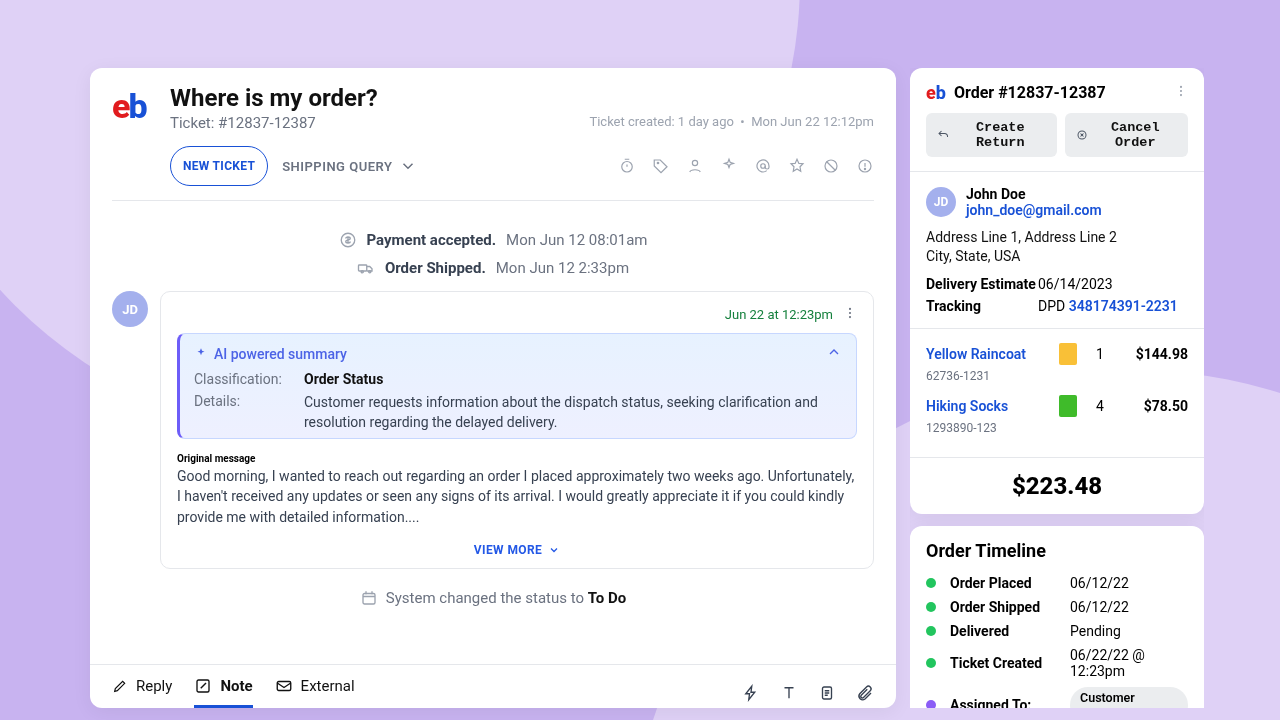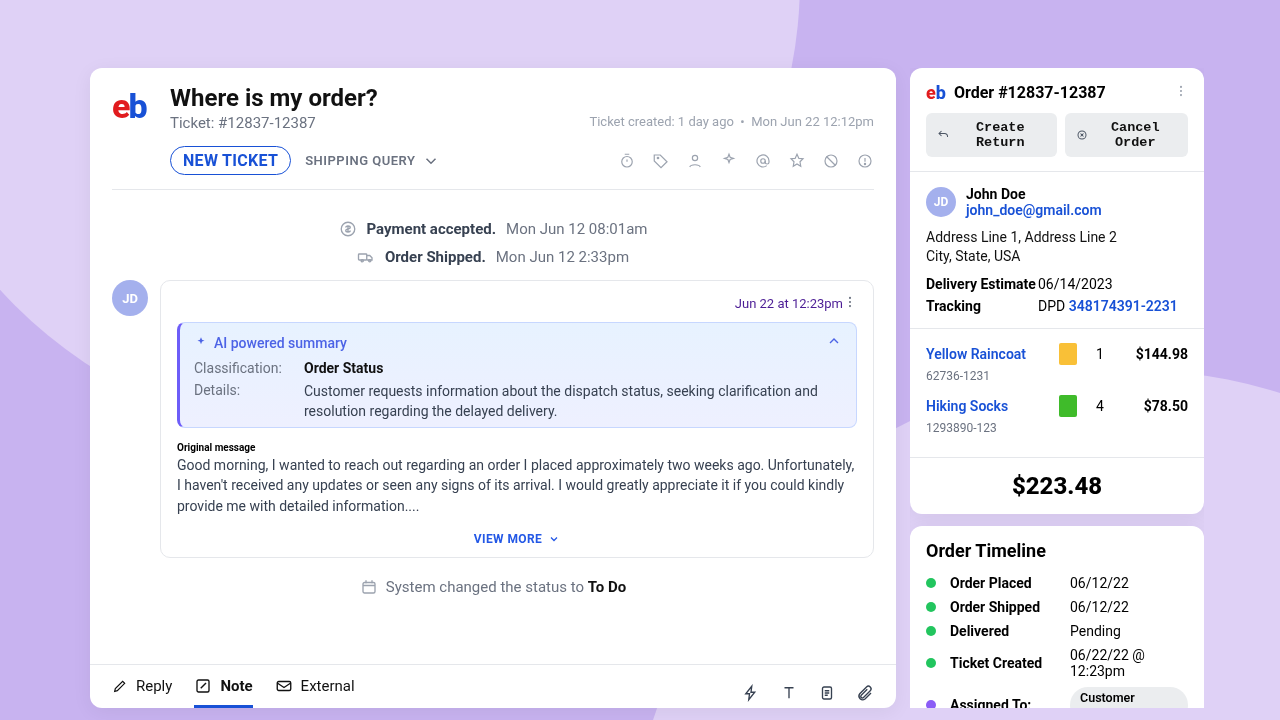--- a/index.html
+++ b/index.html
@@ -56,41 +56,41 @@
   .logo .e { font-size: 34px; font-weight: 800; color: #e11b1e; letter-spacing:-2px;}
   .logo .b { font-size: 34px; font-weight: 800; color: #1851d6; letter-spacing:-2px;}
   .hdr-text { flex: 1 1 auto; }
   .ticket-title { font-size: 24px; font-weight: 700; color: #111; }
   .ticket-sub { font-size: 15px; color: #6b7280; margin-top: 2px; }
   .hdr-meta { text-align: right; font-size: 13px; color: #9ca3af; padding-top: 30px;}
   .hdr-tags { display: flex; gap: 14px; align-items: center; margin-top: 14px; padding-left: 58px;}
   .pill-outline {
     border: 1.5px solid #1851d6;
     color: #1851d6;
-    font-size: 16px;
+    font-size: 12px;
     font-weight: 700;
-    padding: 4px 12px;
+    padding: 12px 12px;
     border-radius: 999px;
     letter-spacing:.3px;
   }
   .tag-drop { display: flex; align-items: center; gap: 6px; color: #6b7280; font-size: 13px; font-weight:600; letter-spacing:.5px;}
   .hdr-icons { margin-left: auto; display: flex; gap: 16px; align-items: center; color: #9ca3af; }
   .ic { width: 18px; height: 18px; display: inline-flex; align-items:center; justify-content:center;}
   .divider { height: 1px; background: #e5e7eb; margin: 14px 0 18px; }
 
   .body-area { padding: 0 22px 0 22px; overflow:hidden; flex:1;}
   .status-line { display:flex; align-items:center; gap:10px; justify-content:center; color:#374151; font-size:15px; margin-bottom:10px;}
   .status-line .strong { font-weight:700; }
   .status-line .time { color:#6b7280; }
   .status-ic { width:18px; height:18px; color:#9ca3af; display:inline-flex; align-items:center; justify-content:center;}
 
   .msg-row { display:flex; gap:12px; margin-top:14px;}
   .avatar { width:36px; height:36px; border-radius:50%; background:#a4b0ed; color:#fff; font-weight:700; font-size:13px; display:flex; align-items:center; justify-content:center; flex:0 0 36px;}
   .msg-card { flex:1; border:1px solid #e5e7eb; border-radius:10px; padding:14px 16px 10px; }
-  .msg-card-hdr { display:flex; align-items:center; color:#4c1d95; font-size:13px; margin-bottom:10px;}
+  .msg-card-hdr { display:flex; align-items:center; gap:10px; color:#15803d; font-size:13px; margin-bottom:10px;}
   .msg-card-hdr .spacer {flex:1;}
   .more-v { cursor:pointer; color:#6b7280;}
 
   .ai-box { border-radius:8px; padding:10px 14px 6px; background:linear-gradient(180deg,#e7f2ff 0%,#eef0ff 100%); border:1px solid #c7d7ff; border-left:3px solid #6d5df8; margin-bottom:14px;}
   .ai-hdr { display:flex; align-items:center; gap:6px; color:#4c63e6; font-size:14px; font-weight:500;}
   .ai-hdr .chev { margin-left:auto; color:#4c63e6; cursor:pointer;}
   .ai-grid { margin-top:8px; display:grid; grid-template-columns: 102px 1fr; row-gap:6px; column-gap:8px; font-size:14px;}
   .ai-k { color:#6b7280; }
   .ai-v-strong { font-weight:700; color:#111;}
   .ai-v { color:#374151; line-height:1.4;}

